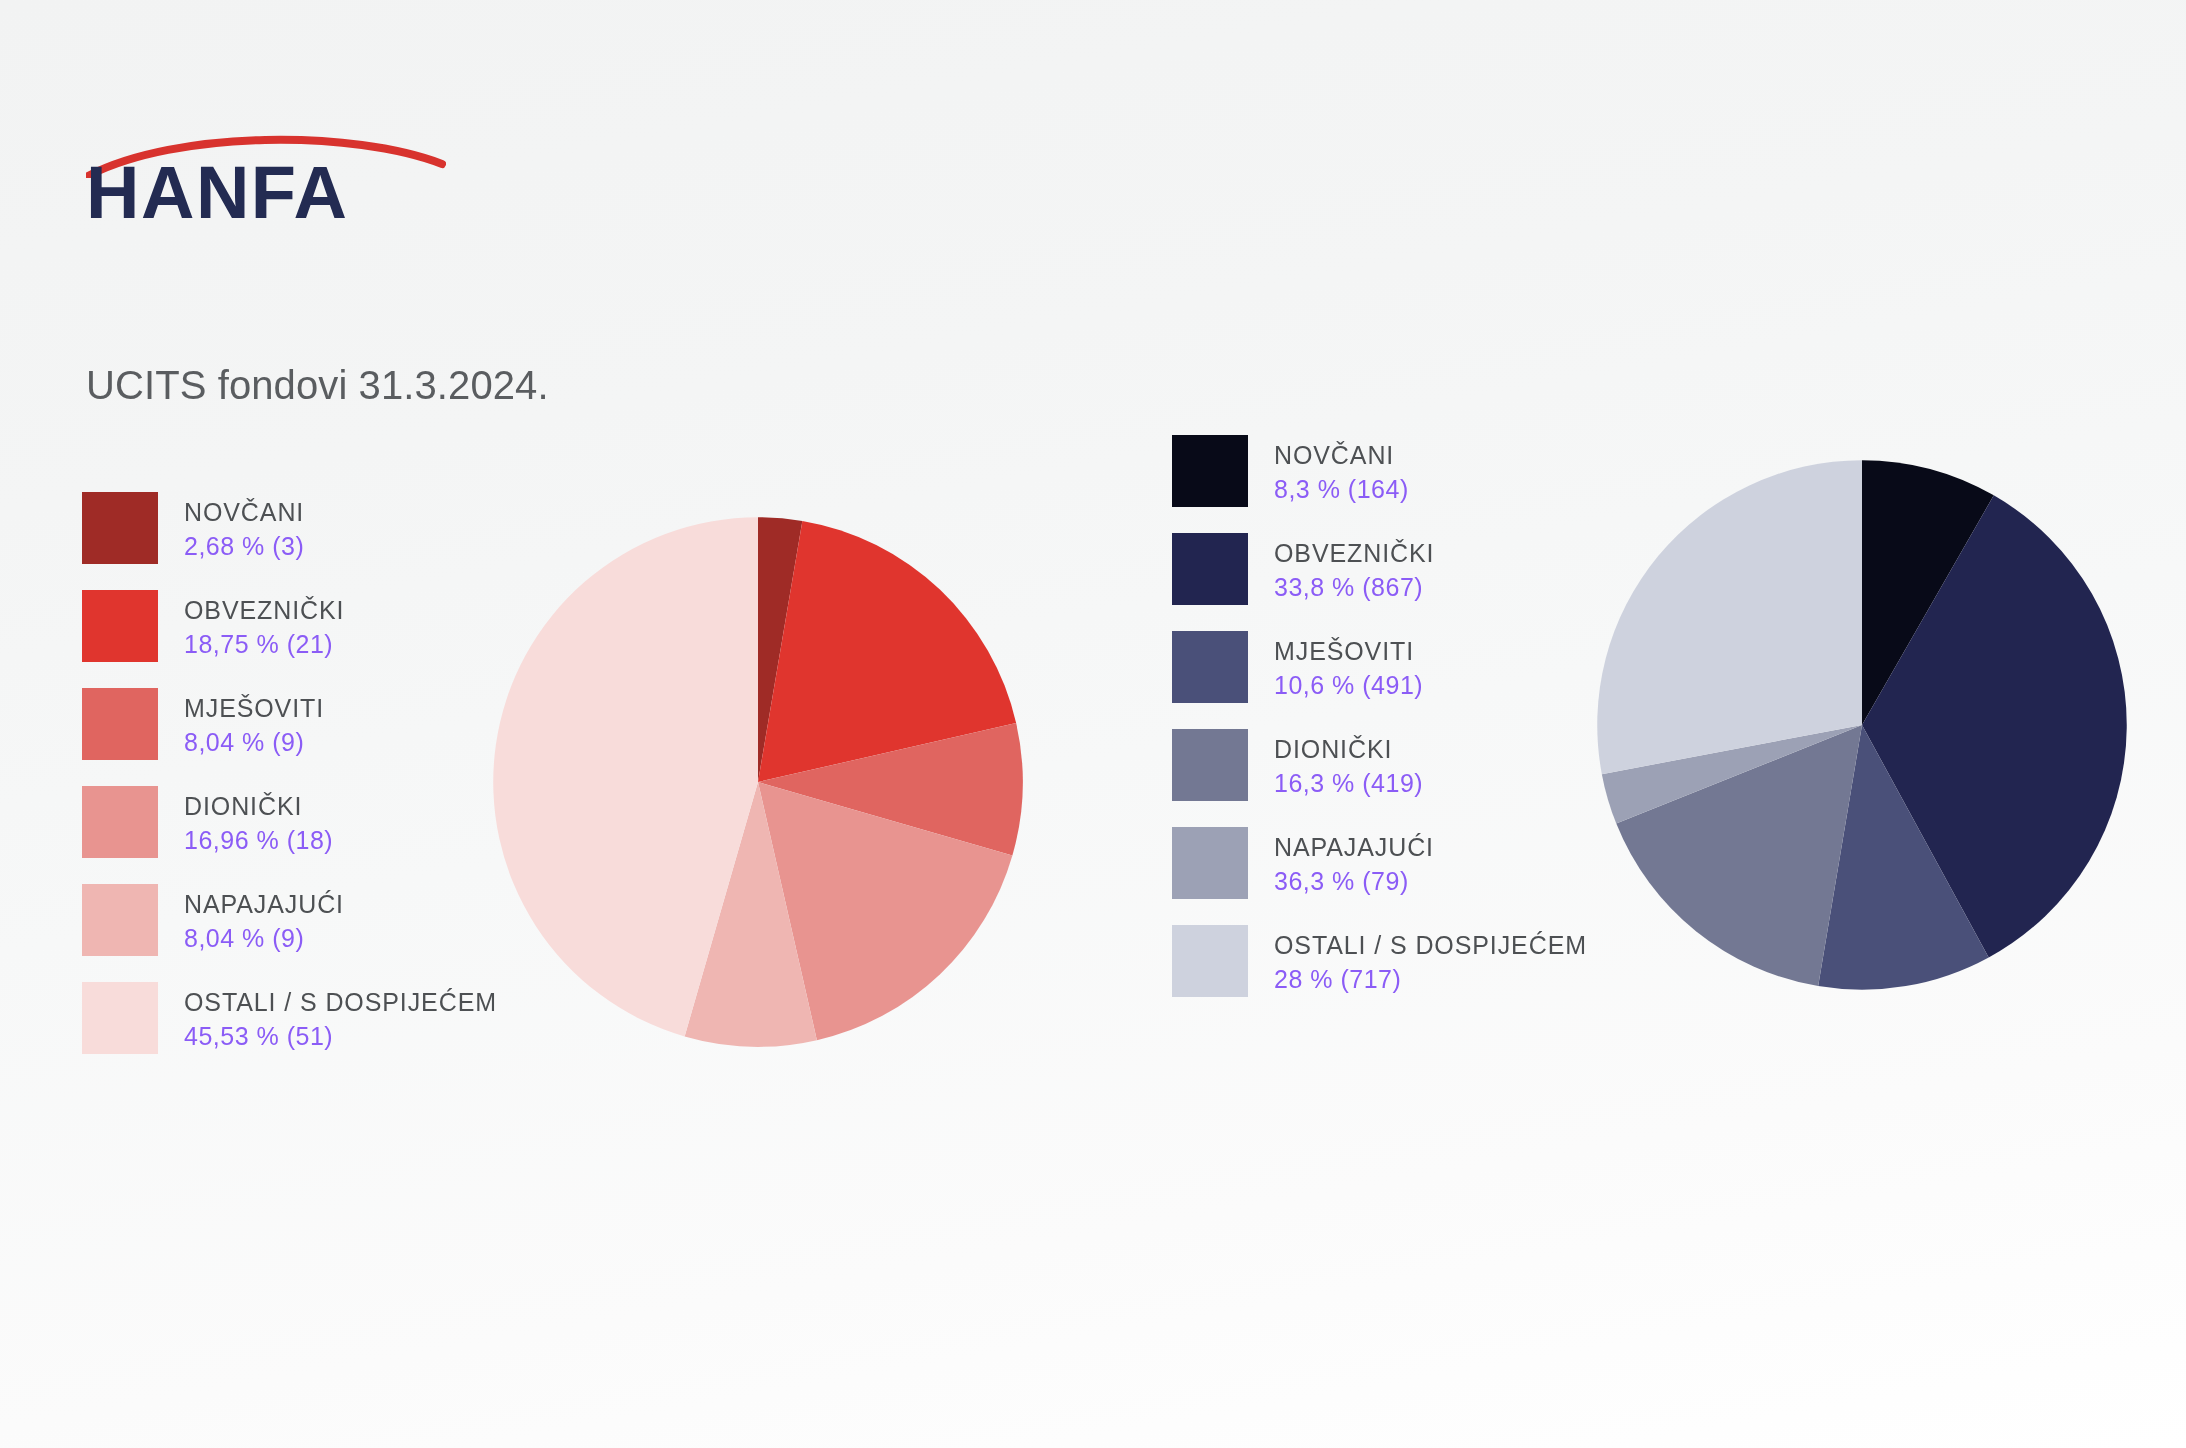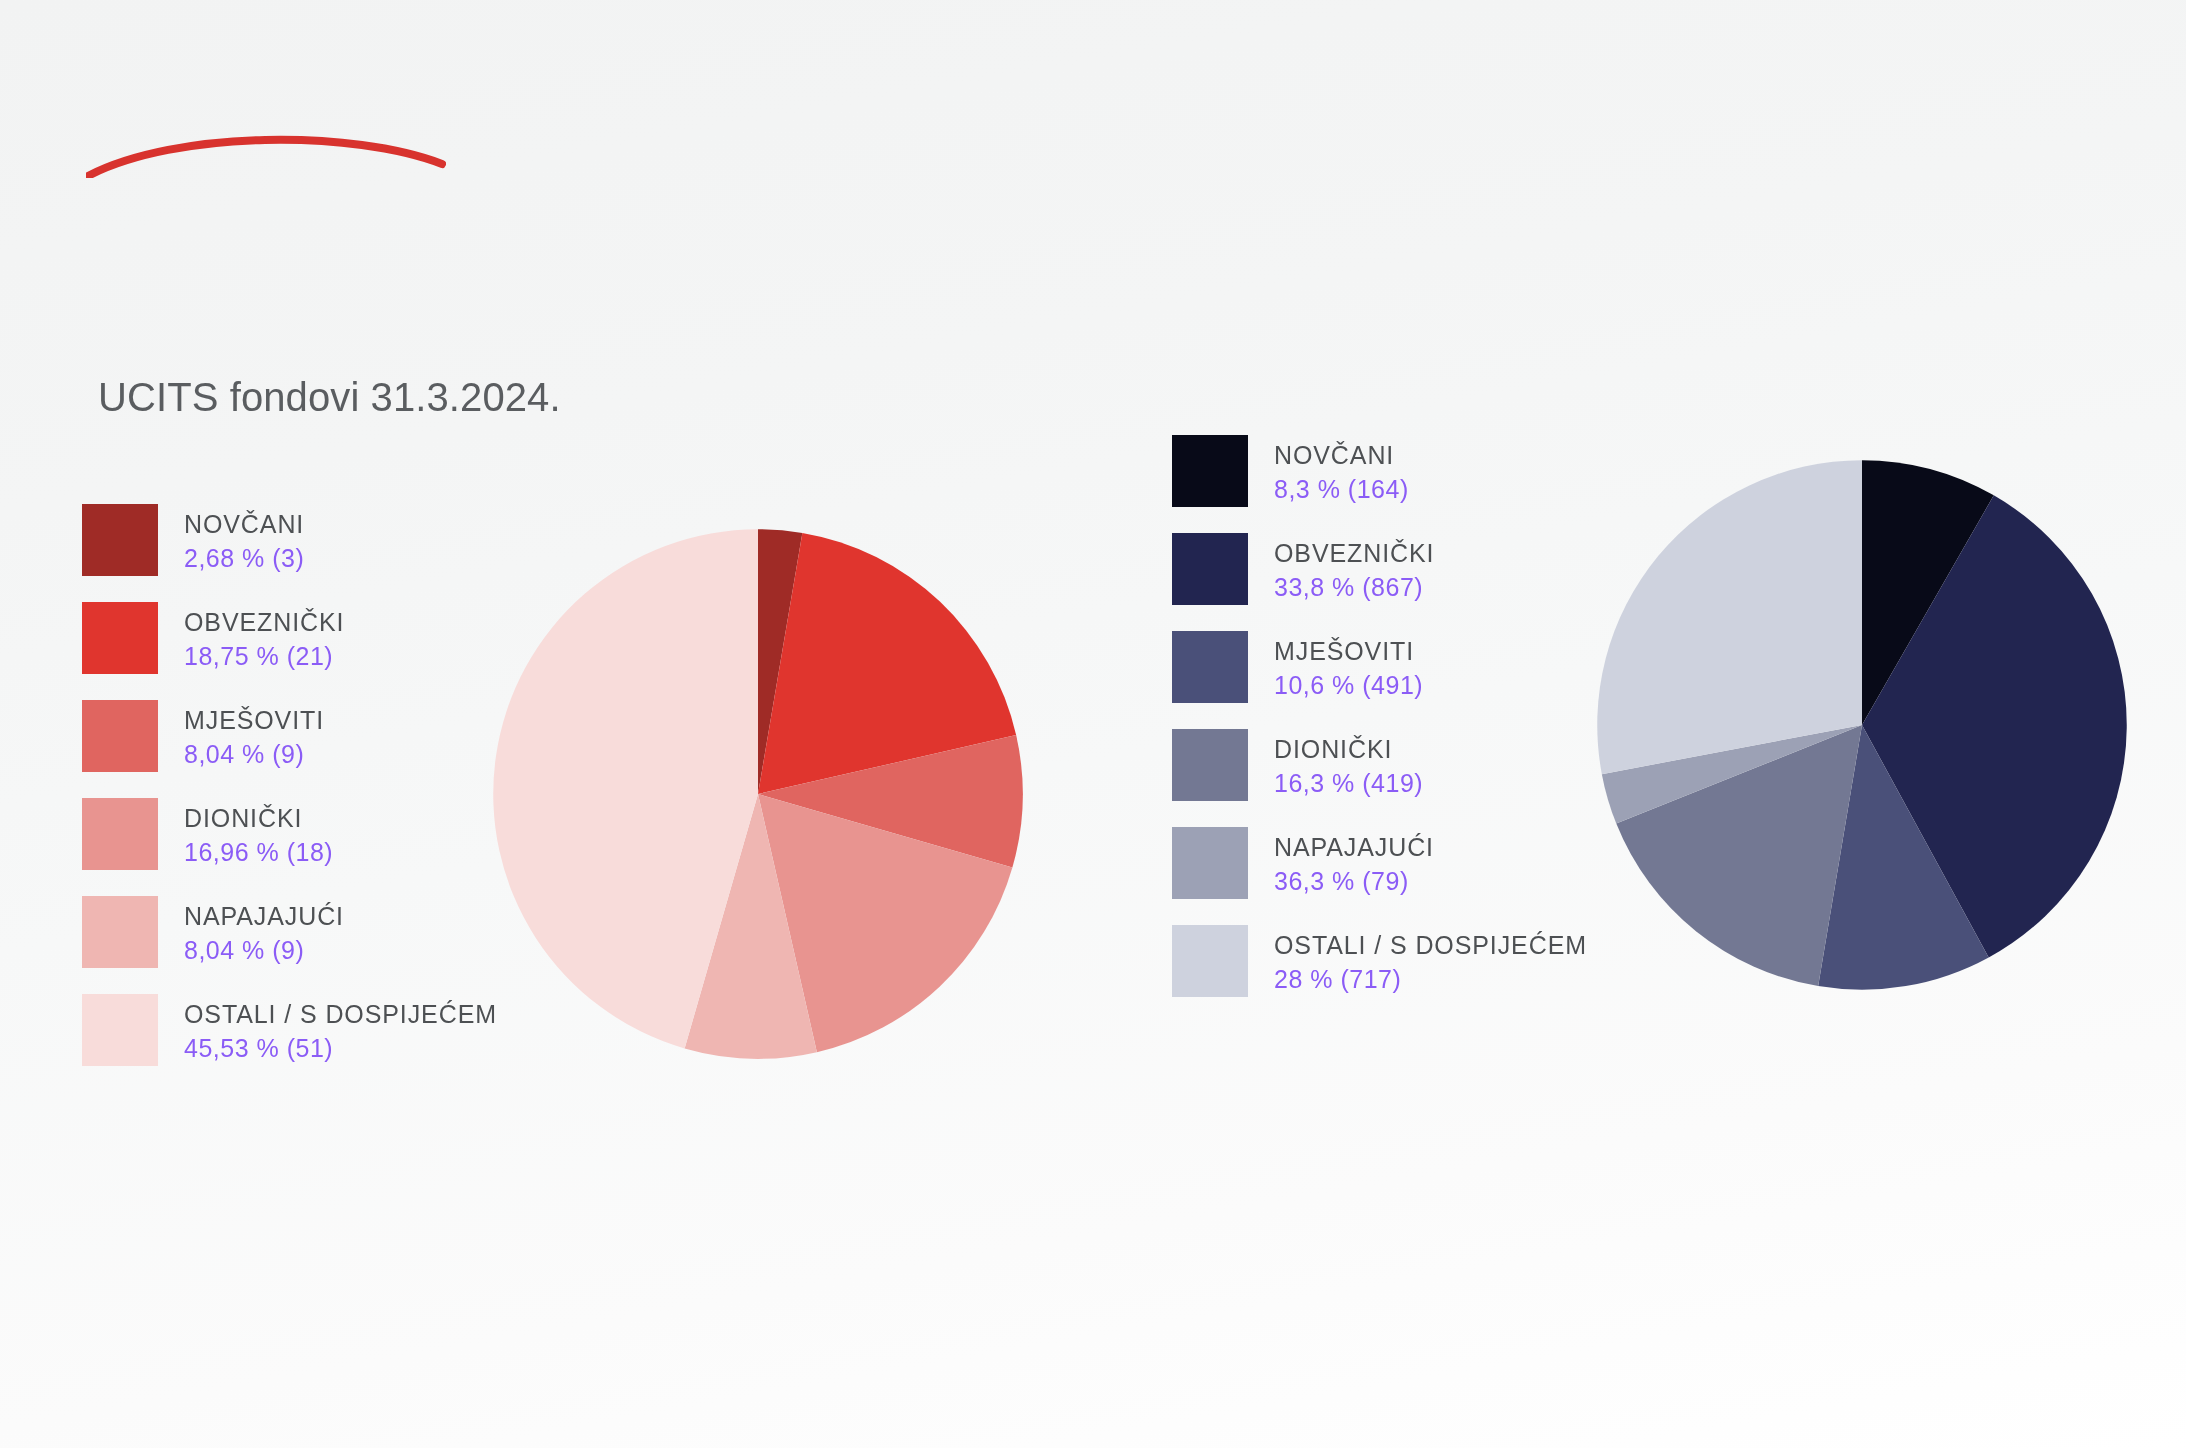--- a/index.html
+++ b/index.html
@@ -52,21 +52,21 @@
   }
   #panel-left  { left: 82px;   width: 1000px; }
   #panel-right { left: 1172px; width: 1000px; }
 
   .chart-title {
     font-size: 40px;
     font-weight: 400;
     color: #5a5d60;
     line-height: 1.33;
     letter-spacing: 0.1px;
-    margin: 16px;
+    margin: 4px;
     white-space: pre-line;
   }
 
   
   .chart-body {
     position: relative;
     margin-top: 80px;
     height: 640px;
   }
 
@@ -119,20 +119,21 @@
   #pie-wrap-right { left: 412px; }
   .pie-svg { display: block; width: 100%; height: 100%; }
 </style>
 </head>
 <body>
 
 <div id="logo">
   <svg id="logo-arc" viewBox="0 0 360 50">
     <path d="M2 48 C 90 2, 268 2, 356 36" fill="none" stroke="#d8332e" stroke-width="8" stroke-linecap="round"></path>
   </svg>
+  <div id="logo-word">HANFA</div>
 </div>
 
 <section class="panel" id="panel-left">
   <h2 class="chart-title">UCITS fondovi 31.3.2024.</h2>
 
   <div class="chart-body">
 
     <div class="legend">
       <div class="legend-item">
         <span class="legend-swatch" style="background:#9f2b26"></span>

